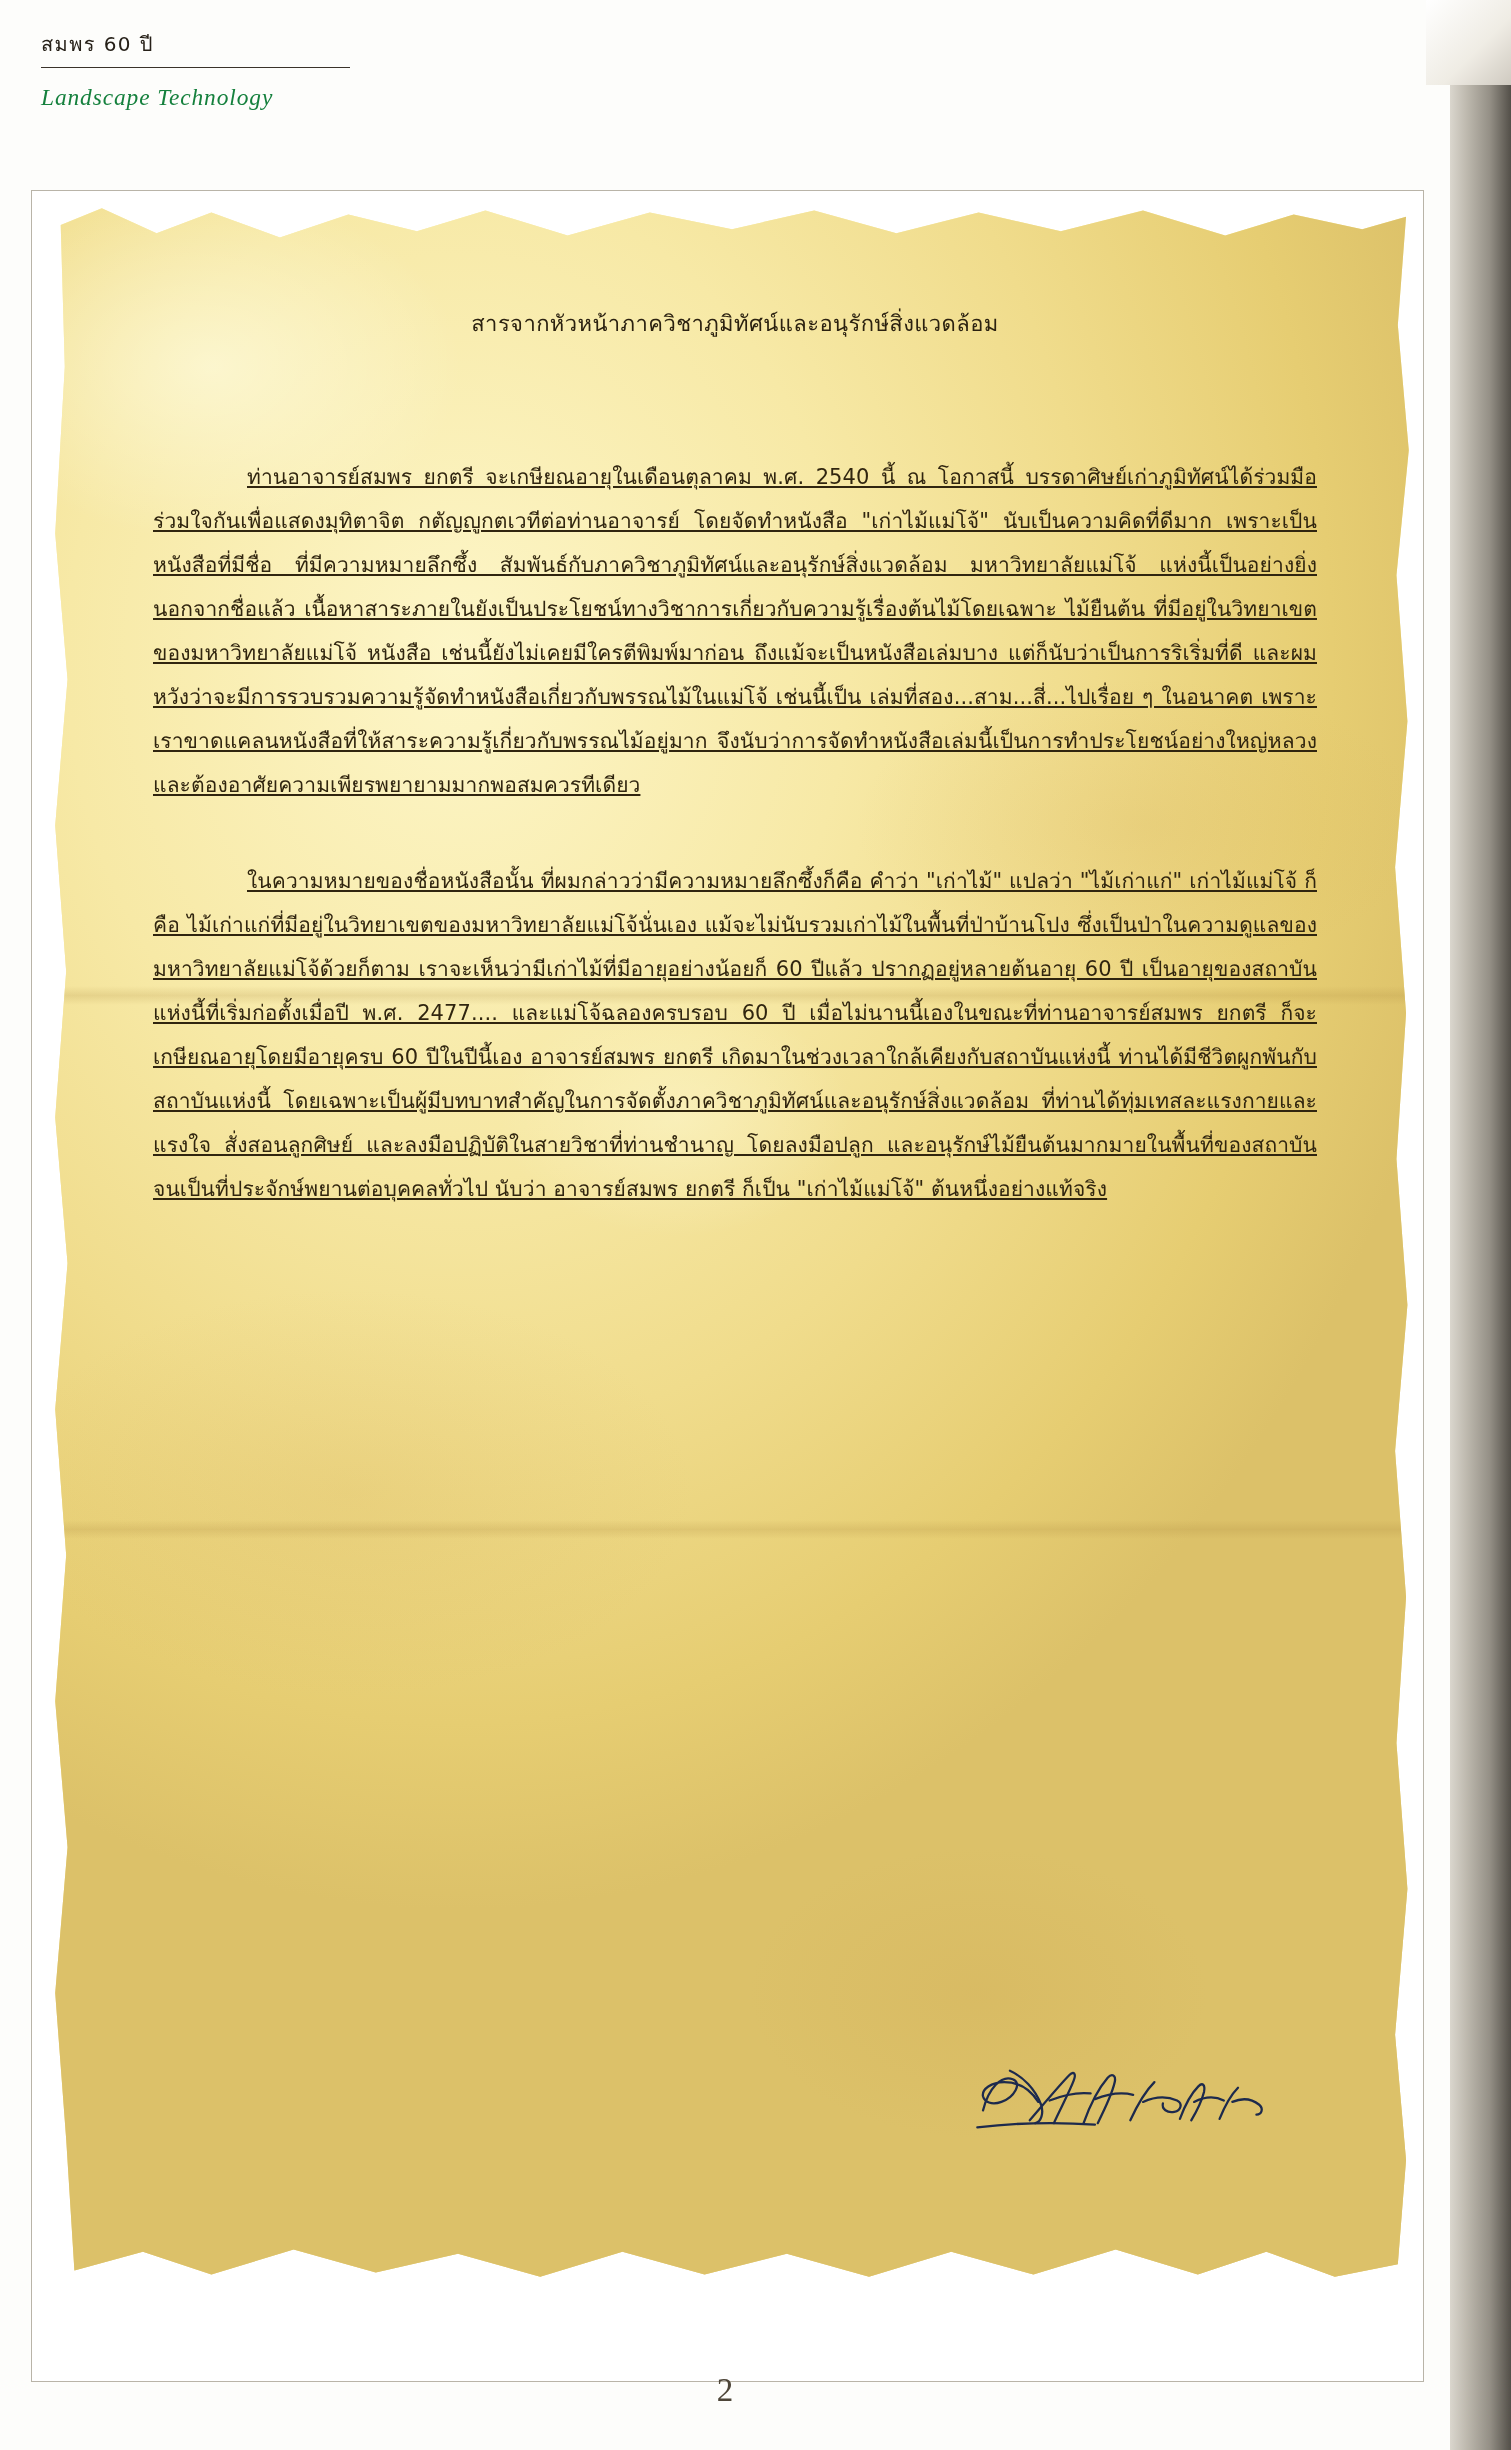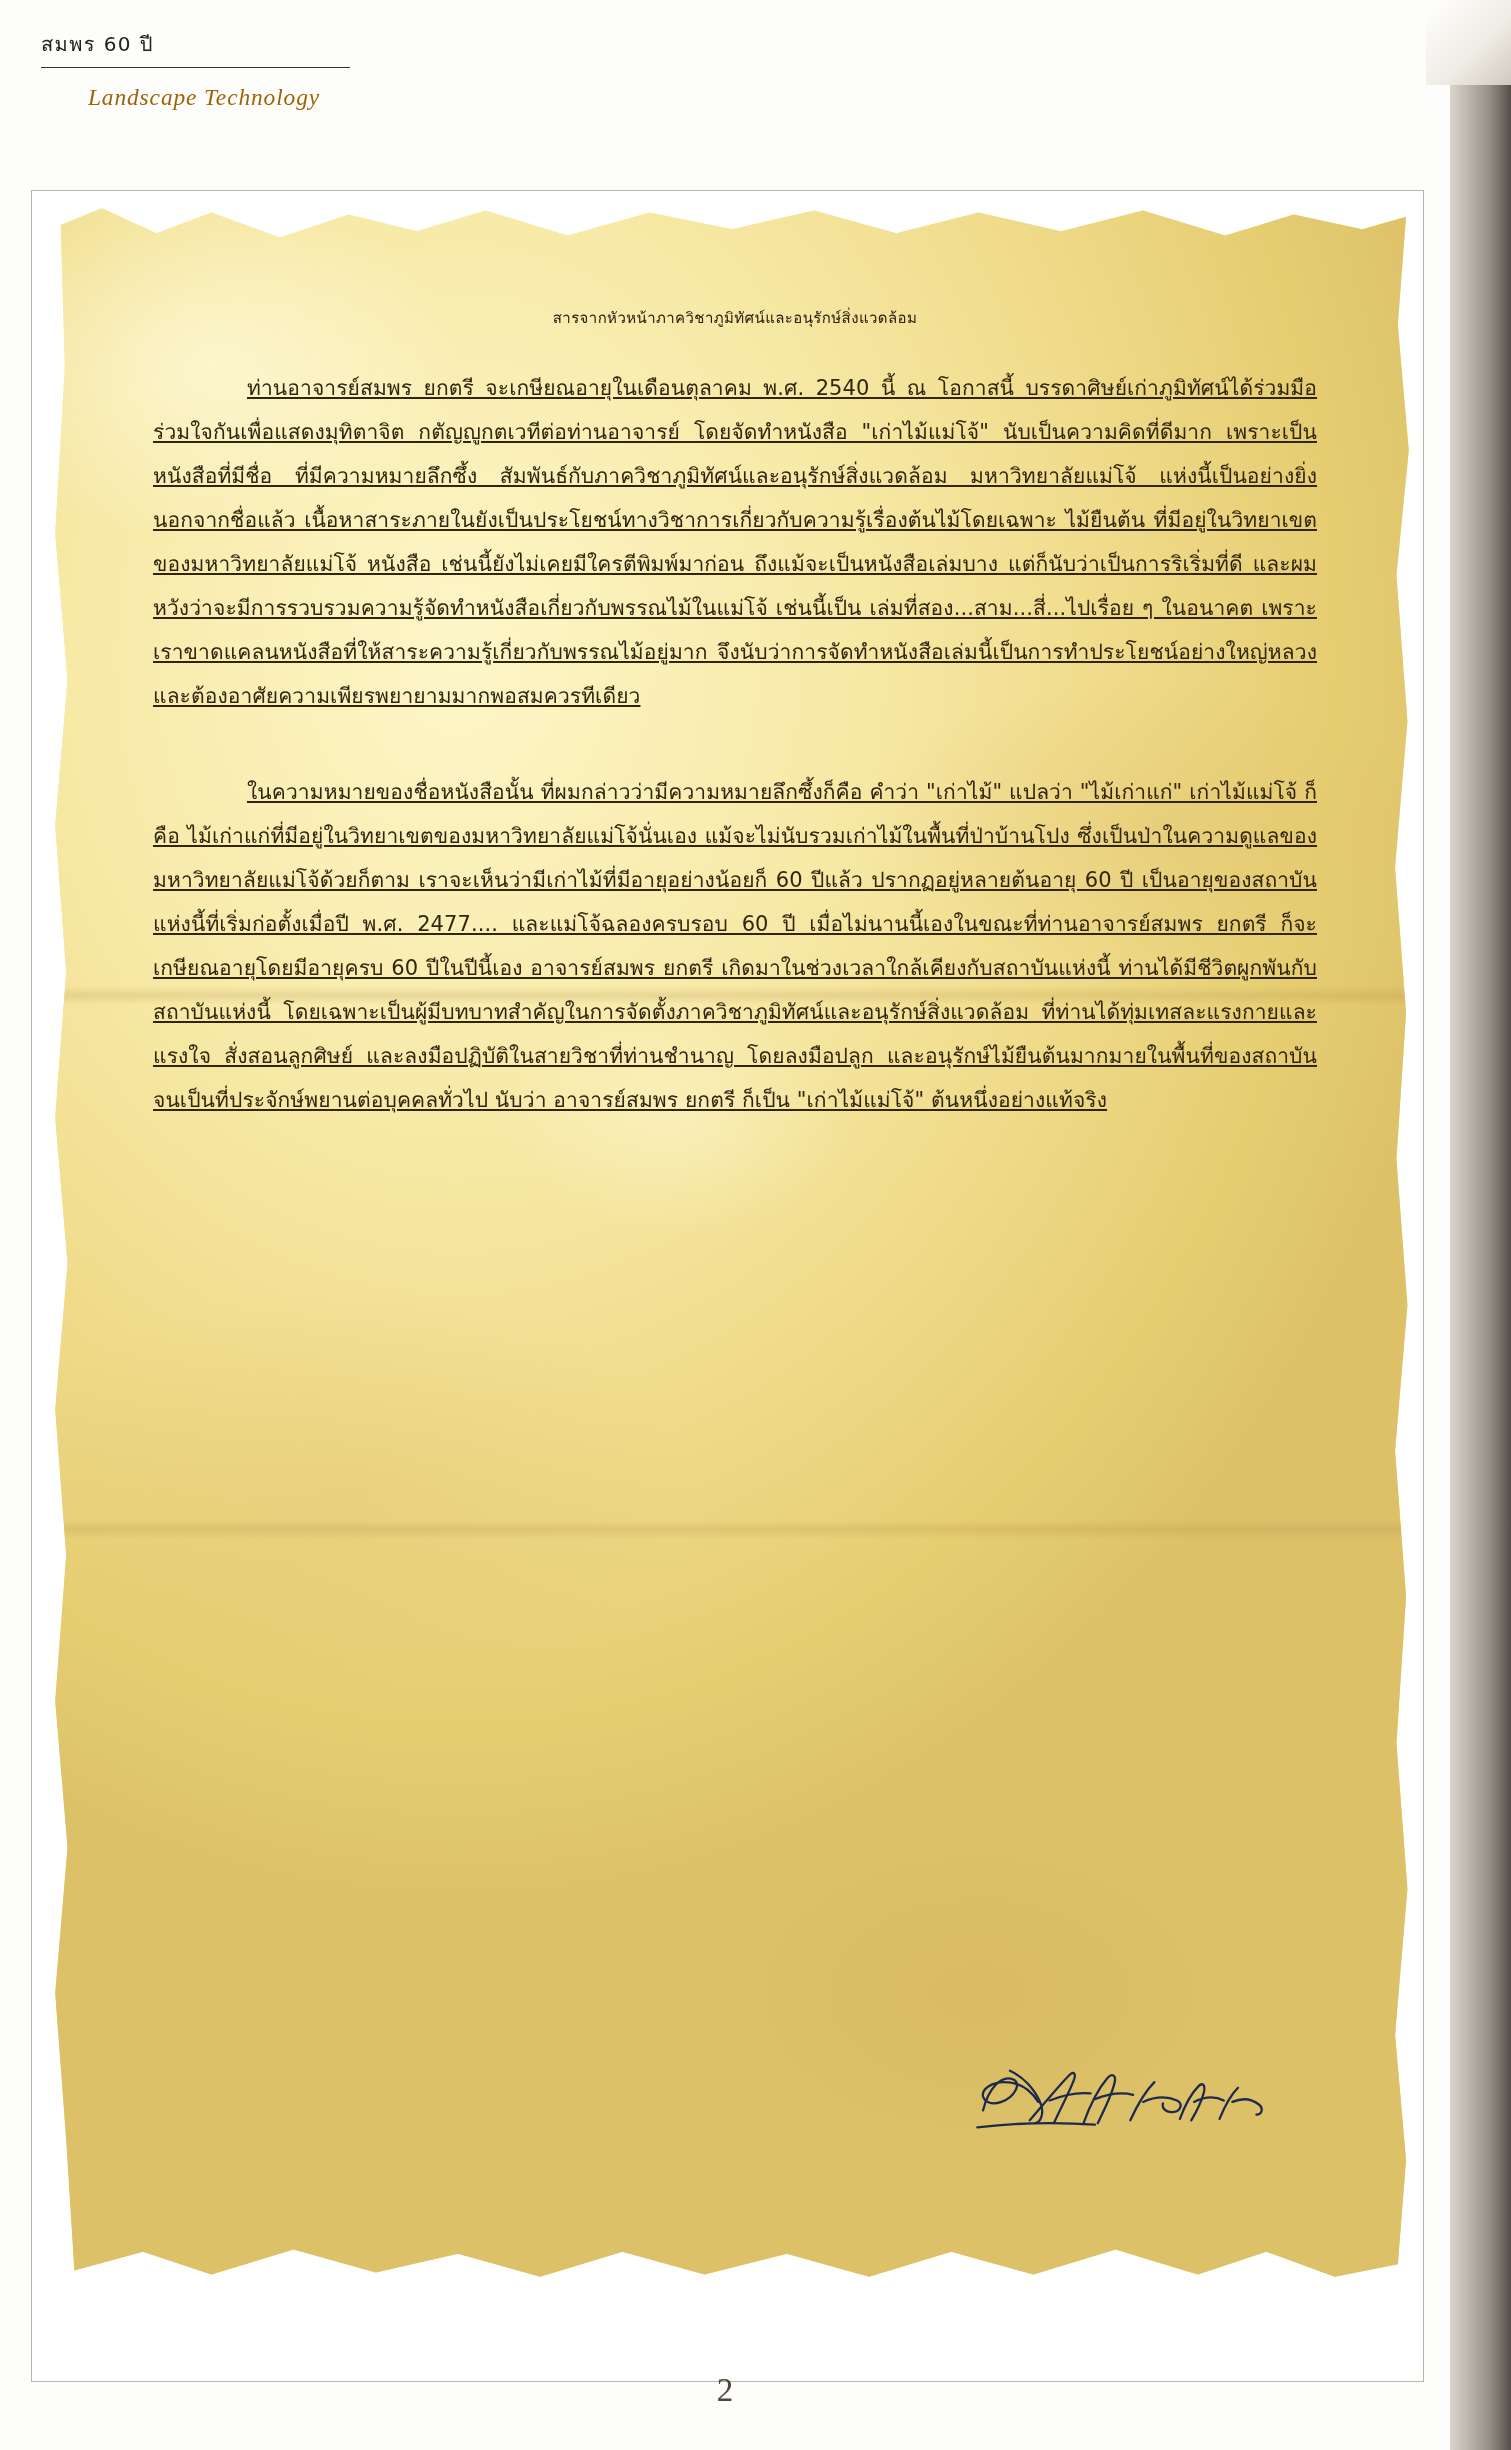--- a/index.html
+++ b/index.html
@@ -59,23 +59,22 @@
     height: 1.4px;
     background: #3a332a;
     width: 309px;
   }
   .running-head .rh-latin {
     margin-top: 15.6px;
     font-family: "Liberation Serif", serif;
     font-style: italic;
     font-size: 23.4px;
     letter-spacing: 0.9px;
-    color: #a16207;
+    color: #15803d;
     white-space: nowrap;
-    text-align: center;
   }
 
   
   .sheet-frame {
     position: absolute;
     left: 31px;
     top: 190px;
     width: 1393px;
     height: 2192px;
     border: 1.4px solid #b9b4a8;
@@ -138,23 +137,23 @@
   .letter {
     position: absolute;
     left: 106px;
     top: 106px;
     width: 1164px;
     color: #2f2414;
     font-family: "DejaVu Sans", sans-serif;
   }
   .letter-title {
     text-align: center;
-    font-size: 15px;
+    font-size: 22px;
     letter-spacing: 0.4px;
-    margin: 0 0 36px 0;
+    margin: 0 0 114px 0;
     color: #2b2110;
     white-space: nowrap;
   }
   .para {
     margin: 0 0 33px 0;
     font-size: 21px;
     line-height: 44px;
     text-align: justify;
     text-indent: 94px;
     color: #30250f;

